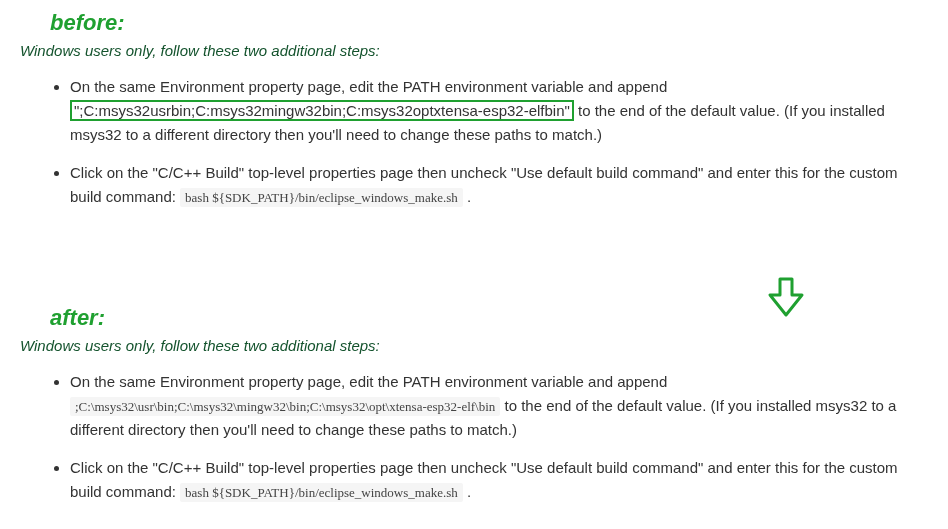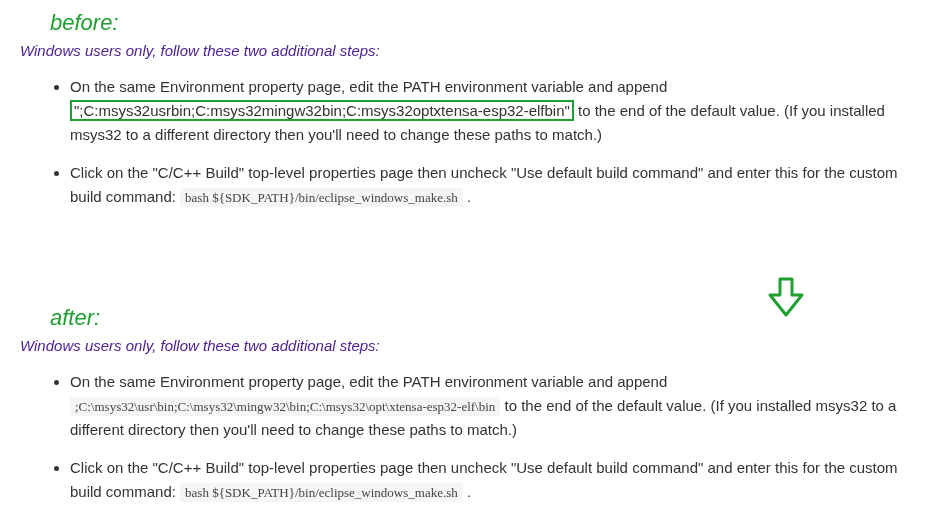--- a/index.html
+++ b/index.html
@@ -11,28 +11,28 @@
     width: 948px;
     box-sizing: border-box;
   }
   .section {
     padding: 10px 20px 20px 20px;
   }
   .handwritten {
     font-family: "Comic Sans MS", cursive, sans-serif;
     color: #1fa030;
     font-size: 22px;
-    font-weight: normal;
+    font-weight: bold;
     font-style: italic;
     margin-left: 30px;
     margin-bottom: 4px;
   }
   .intro {
     font-style: italic;
-    color: #4c1d95;
+    color: #14532d;
     font-size: 15px;
     margin-bottom: 14px;
     margin-top: 6px;
   }
   ul {
     margin: 16px;
     padding-left: 34px;
   }
   li {
     margin-bottom: 14px;

